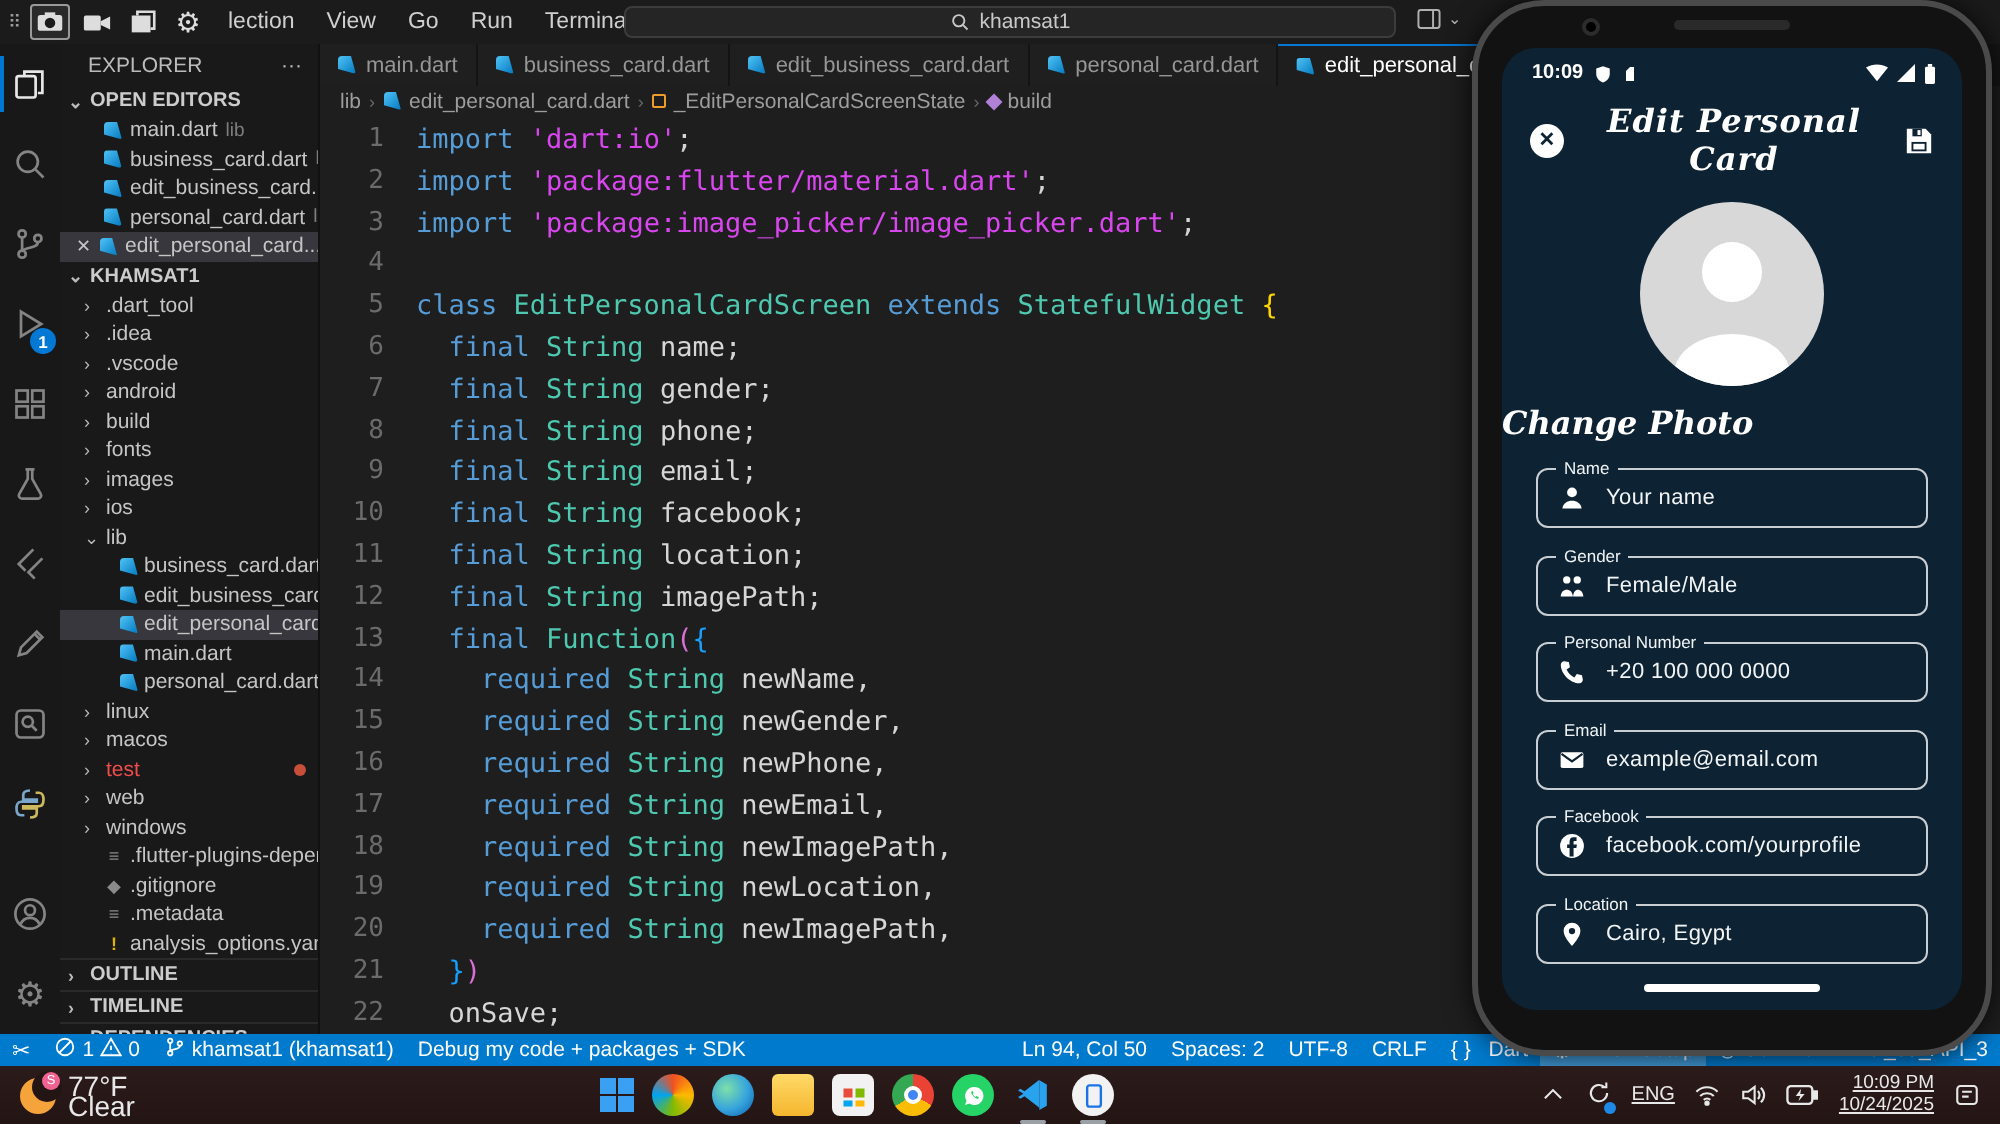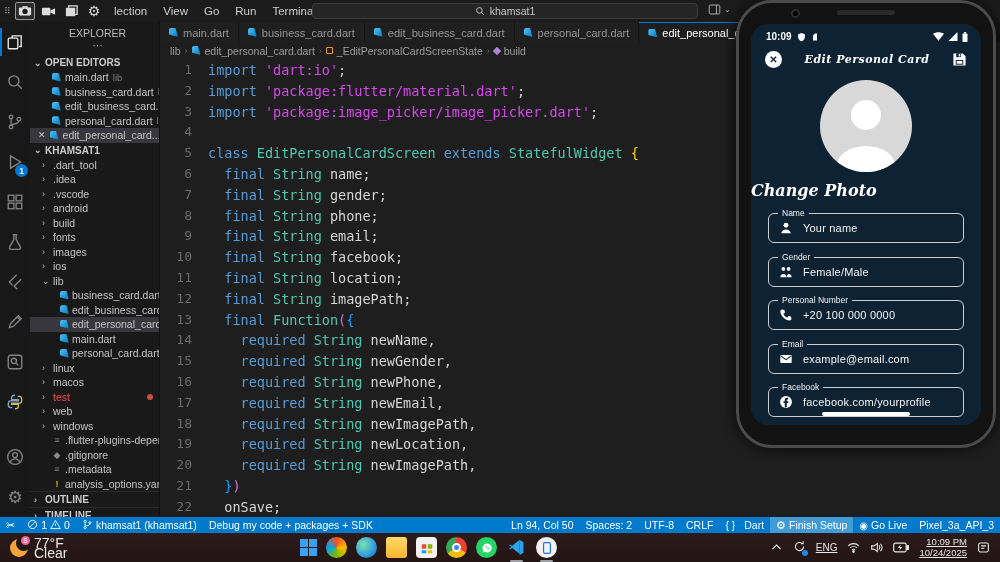--- a/index.html
+++ b/index.html
@@ -23,21 +23,21 @@
   #activitybar { position:absolute; left:0; top:22px; width:30px; height:495px; background:#181818; z-index:2; display:flex; flex-direction:column; align-items:center; }
   .act { width:30px; height:40px; display:flex; align-items:center; justify-content:center; color:#848484; position:relative; }
   .act.active { color:#e7e7e7; }
   .act.active::before { content:""; position:absolute; left:0; top:6px; bottom:6px; width:2px; background:#0078d4; }
   .act svg { width:18px; height:18px; stroke:currentColor; fill:none; stroke-width:1.2; }
   .badge { position:absolute; right:2px; bottom:5px; min-width:13px; height:13px; border-radius:7px; background:#0078d4; color:#fff; font-size:8.5px; display:flex; align-items:center; justify-content:center; font-weight:bold; }
   .act-bottom { margin-top:auto; }
 
   
   #sidebar { position:absolute; left:30px; top:22px; width:130px; height:495px; background:#191919; z-index:2; color:#bdbdbd; font-size:11px; overflow:hidden; border-right:1px solid #111; }
-  .sb-head { display:flex; justify-content:space-between; align-items:center; padding:5px 8px 4px 14px; font-size:10.5px; color:#bbb;flex-direction:column; }
+  .sb-head { display:flex; justify-content:space-between; align-items:center; padding:5px 8px 4px 14px; font-size:10.5px; color:#bbb; }
   .sb-sec { font-weight:bold; font-size:10px; color:#cccccc; padding:2px 4px; display:flex; align-items:center; gap:3px; }
   .chev { font-size:9px; color:#bbb; display:inline-block; width:8px; }
   .oe-row { display:flex; align-items:center; height:14.5px; padding-left:22px; gap:4px; white-space:nowrap; font-size:10.5px; color:#c5c5c5; }
   .oe-row.active { background:#37373d; padding-left:8px; }
   .oe-x { width:10px; color:#c5c5c5; font-size:9px; }
   .suffix { color:#7e7e7e; font-size:9.5px; }
   .tree-row { display:flex; align-items:center; height:14.5px; gap:3px; white-space:nowrap; font-size:10.5px; color:#c5c5c5; }
   .tree-row.selected { background:#37373d; }
   .tree-row .mod-dot { margin-left:auto; margin-right:6px; width:6px; height:6px; border-radius:3px; background:#c74e39; }
   .tree-row.red { color:#f14c4c; }
@@ -85,29 +85,29 @@
   .copilot-dot { margin-left:auto; width:15px; height:15px; border-radius:50%; background:conic-gradient(#f25022,#ffb900,#7fba00,#00a4ef,#f25022); }
   .tb-ico { width:21px; height:21px; border-radius:4px; position:relative; }
   .run-ind::after { content:""; position:absolute; left:4px; bottom:-4px; width:13px; height:2.5px; border-radius:2px; background:#9aa0a6; }
   .tray { margin-left:auto; display:flex; align-items:center; gap:10px; padding-right:10px; color:#e8e8e8; font-size:10px;text-decoration:underline; }
   .clock { text-align:right; font-size:9.5px; line-height:10.5px; }
   .tray svg { width:13px; height:13px; stroke:#e8e8e8; fill:none; stroke-width:1.3; }
   .sync-wrap { position:relative; }
   .sync-dot { position:absolute; right:-2px; bottom:-1px; width:6px; height:6px; border-radius:3px; background:#1e88e5; }
 
   
-  #phone { position:absolute; left:736px; top:0px; width:260px; height:448px; z-index:5; background:#121212; border:3px solid #4a4a4a; border-radius:36px; box-shadow:0 0 14px rgba(0,0,0,.8); }
+  #phone { position:absolute; left:736px; top:0px; width:260px; height:528px; z-index:5; background:#121212; border:3px solid #4a4a4a; border-radius:36px; box-shadow:0 0 14px rgba(0,0,0,.8); }
   .cam { position:absolute; left:52px; top:6px; width:9px; height:9px; border-radius:50%; background:#000; border:2px solid #2c2c2c; }
   .speaker { position:absolute; left:50%; top:7px; transform:translateX(-50%); width:58px; height:5px; border-radius:3px; background:#2a2a2a; }
   #screen { position:absolute; left:12px; right:12px; top:21px; bottom:20px; border-radius:17px; background:#0d2232; overflow:hidden; color:#fff; }
   .ph-status { display:flex; align-items:center; gap:5px; padding:7px 13px 0 15px; font-size:10px; font-weight:bold; }
   .ph-status .sp { margin-left:auto; display:flex; gap:4px; align-items:center; }
   .ph-appbar { display:flex; align-items:center; padding:9px 14px 0 14px; }
   .script { font-family:"DejaVu Serif", serif; font-style:italic; font-weight:bold; }
-  .ph-title { flex:1; text-align:center; font-size:11px; letter-spacing:.5px; }
+  .ph-title { flex:1; text-align:center; font-size:16px; letter-spacing:.5px; }
   .close-circ { width:17px; height:17px; border-radius:50%; background:#fff; color:#0d2232; display:flex; align-items:center; justify-content:center; font-size:10px; font-weight:bold; }
   .avatar { width:92px; height:92px; border-radius:50%; background:#d8d8d8; margin:12px auto 0; position:relative; overflow:hidden; }
   .av-head { position:absolute; left:50%; top:20px; transform:translateX(-50%); width:30px; height:30px; border-radius:50%; background:#fff; }
   .av-body { position:absolute; left:50%; bottom:-14px; transform:translateX(-50%); width:58px; height:40px; border-radius:50% 50% 0 0; background:#fff; }
   .change-photo { text-align:left; font-size:16px; margin-top:9px; }
   #fields { margin-top:13px; }
   .field { position:relative; margin:0 17px 13.5px; height:30px; border:1px solid #c9ced3; border-radius:6px; display:flex; align-items:center; gap:10px; padding:0 10px; }
   .f-label { position:absolute; top:-6px; left:9px; background:#0d2232; padding:0 4px; font-size:8.5px; color:#f0f3f5; }
   .f-hint { font-size:11px; font-weight:500; color:#f2f4f6; letter-spacing:.2px; }
   .f-ico svg { width:14px; height:14px; fill:#fff; display:block; }

